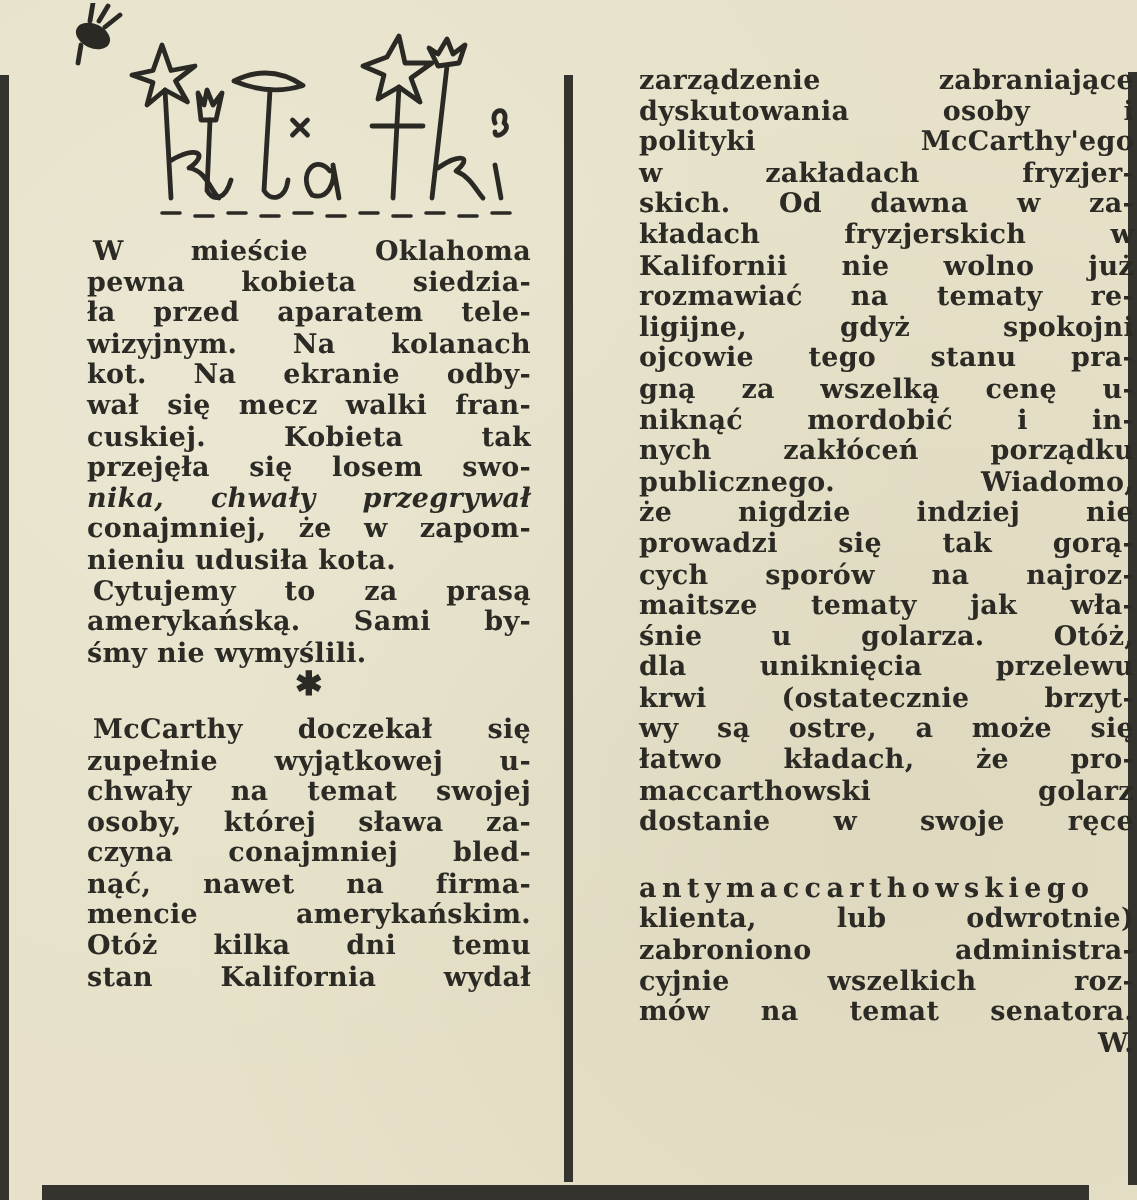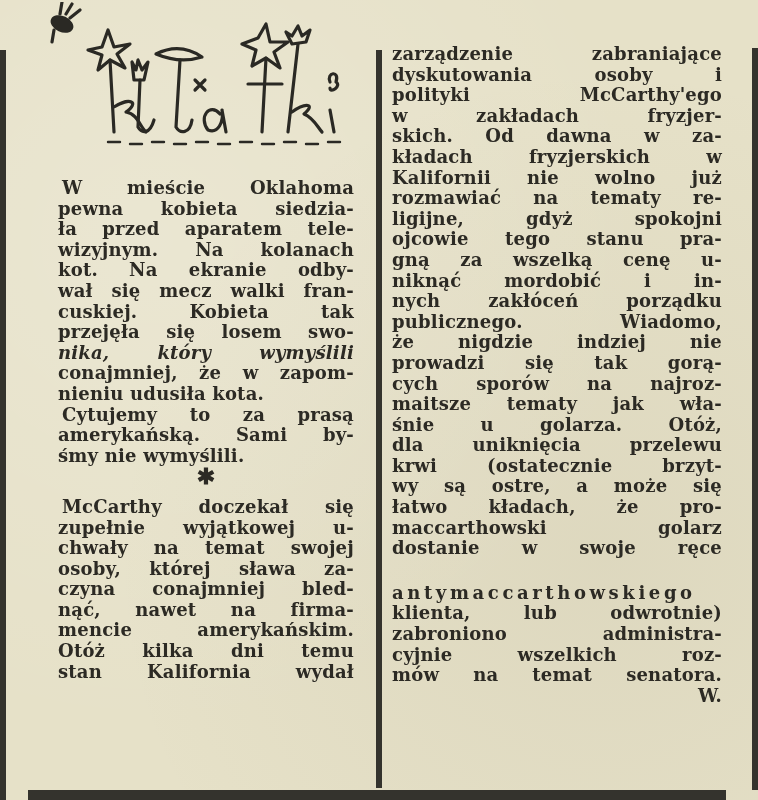--- a/index.html
+++ b/index.html
@@ -27,22 +27,22 @@
   }
   .heading svg { width:100%; height:100%; }
 
   .col {
     position:absolute;
     font-weight:bold;
     font-size:18px;
     line-height:20.6px;
     letter-spacing:0.2px;
   }
-  .col-left { left:58px; top:158px; width:296px;margin-top:20px; }
-  .col-right { left:392px; top:44px; width:330px; }
+  .col-left { left:58px; top:158px; width:296px; }
+  .col-right { left:426px; top:44px; width:330px; }
   .line {
     display:block; text-align:justify; text-align-last:justify;
     white-space:nowrap; height:20.6px; overflow:visible;
   }
   .line.last { text-align-last:left; }
   .line.indent { padding-left:4px; }
   .line.right { text-align:right; text-align-last:right; }
   .line.center { text-align:center; text-align-last:center; }
   .line.spaced { letter-spacing:3.6px;margin-top:24px; }
   .italic { font-style:italic; }
@@ -98,21 +98,21 @@
 
 <div class="col col-left">
   <span class="line indent">W mieście Oklahoma</span>
   <span class="line">pewna kobieta siedzia-</span>
   <span class="line">ła przed aparatem tele-</span>
   <span class="line">wizyjnym. Na kolanach</span>
   <span class="line">kot. Na ekranie odby-</span>
   <span class="line">wał się mecz walki fran-</span>
   <span class="line">cuskiej. Kobieta tak</span>
   <span class="line">przejęła się losem swo-</span>
-  <span class="line italic">nika, który wymyślili</span>
+  <span class="line italic">nika, chwały przegrywał</span>
   <span class="line">conajmniej, że w zapom-</span>
   <span class="line last">nieniu udusiła kota.</span>
 
   <span class="line indent">Cytujemy to za prasą</span>
   <span class="line">amerykańską. Sami by-</span>
   <span class="line last">śmy nie wymyślili.</span>
 
   <span class="line center asterisk">✱</span>
   <span class="line" style="height:10px"></span>
 

